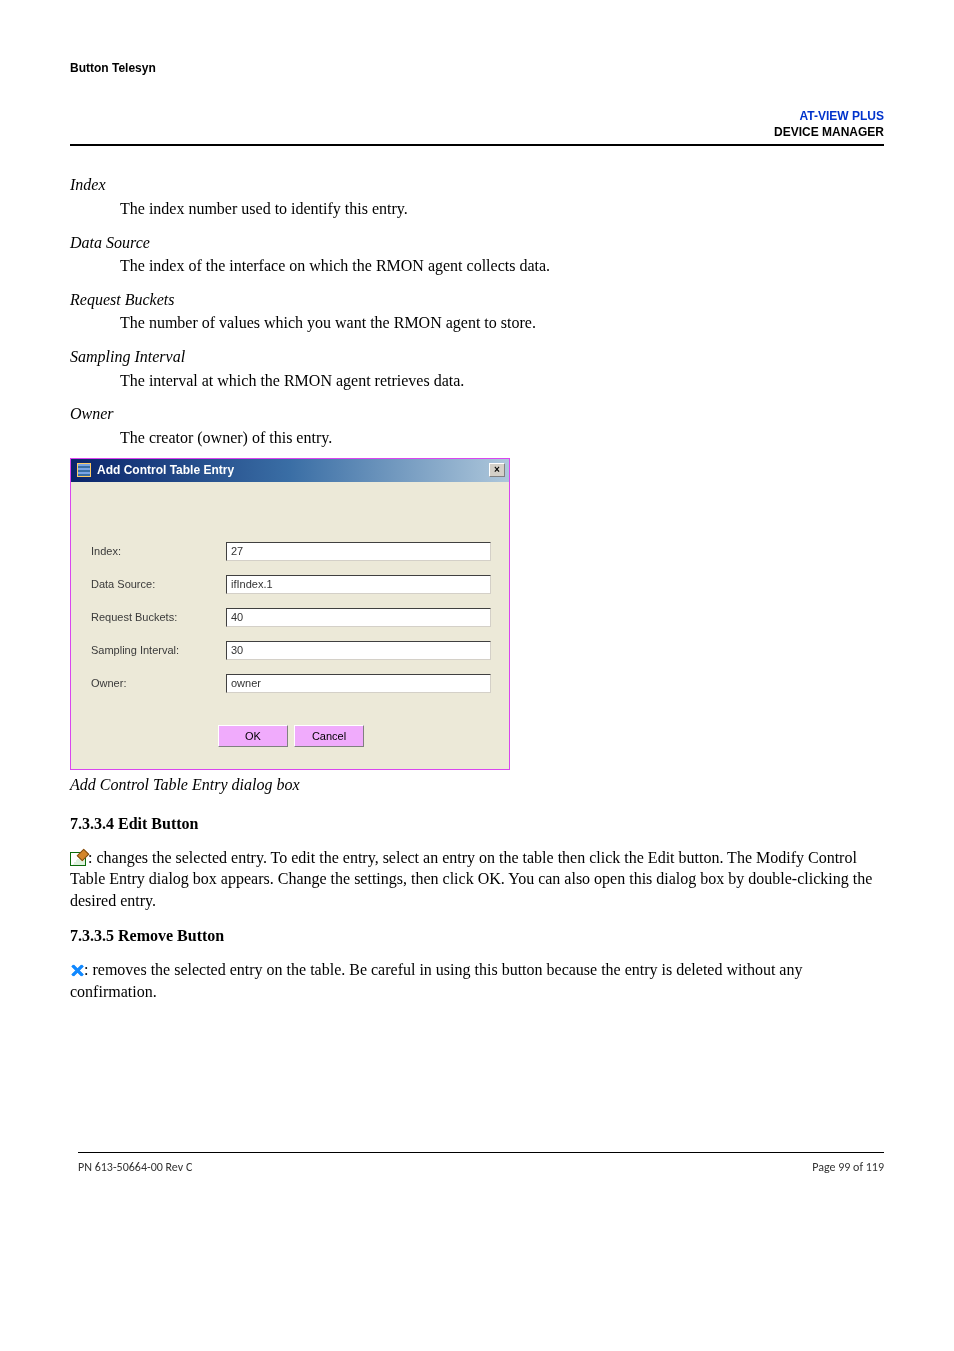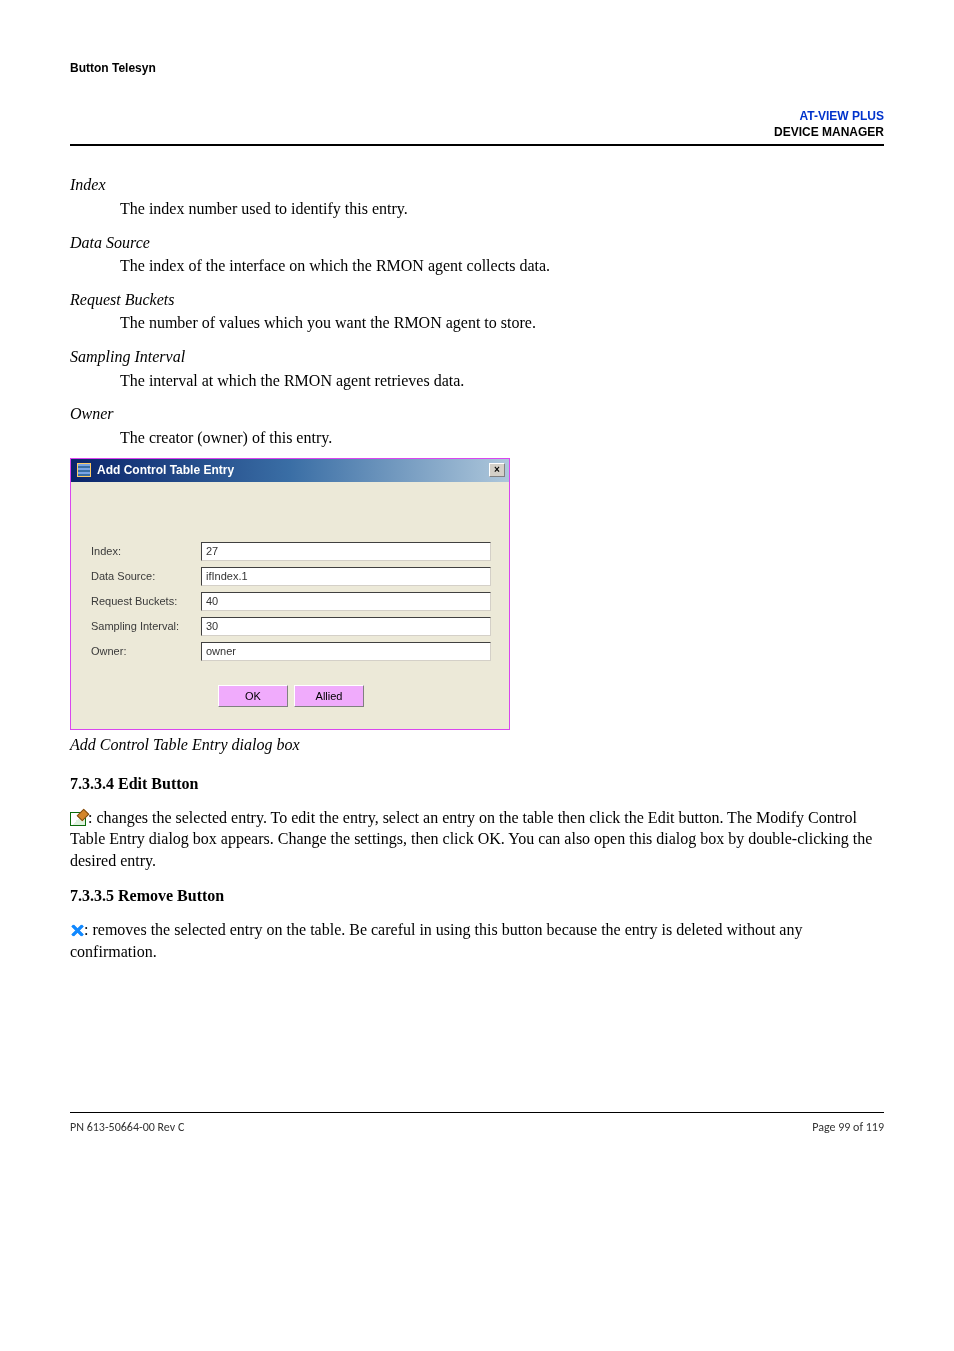--- a/index.html
+++ b/index.html
@@ -66,21 +66,22 @@
     text-align:center;
     font-weight: bold;
     cursor: default;
   }
   .dialog-body {
     padding: 60px 18px 14px 20px;
   }
   .field-row {
     display:flex;
     align-items:center;
-    margin-bottom: 6px;
+    margin-bottom: 14px;
+    gap: 25px;
   }
   .field-label {
     width: 110px;
     color:#3a3a3a;
   }
   .field-input {
     flex:1;
     height: 19px;
     padding: 2px 4px;
     font-family: Tahoma, sans-serif;
@@ -149,20 +150,21 @@
   }
   .footer {
     border-top: 1px solid #000;
     margin-top: 150px;
     padding-top: 6px;
     display:flex;
     justify-content: space-between;
     font-family: Calibri, Arial, sans-serif;
     font-size: 12px;
     color:#333;
+    margin-left:8px;
   }
 </style>
 </head>
 <body>
 
 <div class="header-bar">
   <div class="header-left">Button Telesyn</div>
   <div class="header-right">
     <div class="line1">AT-VIEW PLUS</div>
     <div class="line2">DEVICE MANAGER</div>
@@ -214,21 +216,21 @@
       <input class="field-input" value="30" style="">
     </div>
 
     <div class="field-row">
       <div class="field-label">Owner:</div>
       <input class="field-input" value="owner" style="">
     </div>
 
     <div class="dialog-buttons">
       <button class="win-btn">OK</button>
-      <button class="win-btn">Allied</button>
+      <button class="win-btn">Cancel</button>
     </div>
   </div>
 </div>
 <div class="caption-italic">Add Control Table Entry dialog box</div>
 
 <div class="section-h">7.3.3.4 Edit Button</div>
 <p class="para">
   <span class="edit-icon"></span><span>: changes the selected entry. To edit the entry, select an entry on the table then click the Edit button. The Modify Control Table Entry dialog box appears. Change the settings, then click OK. You can also open this dialog box by double-clicking the desired entry.</span>
 </p>
 

